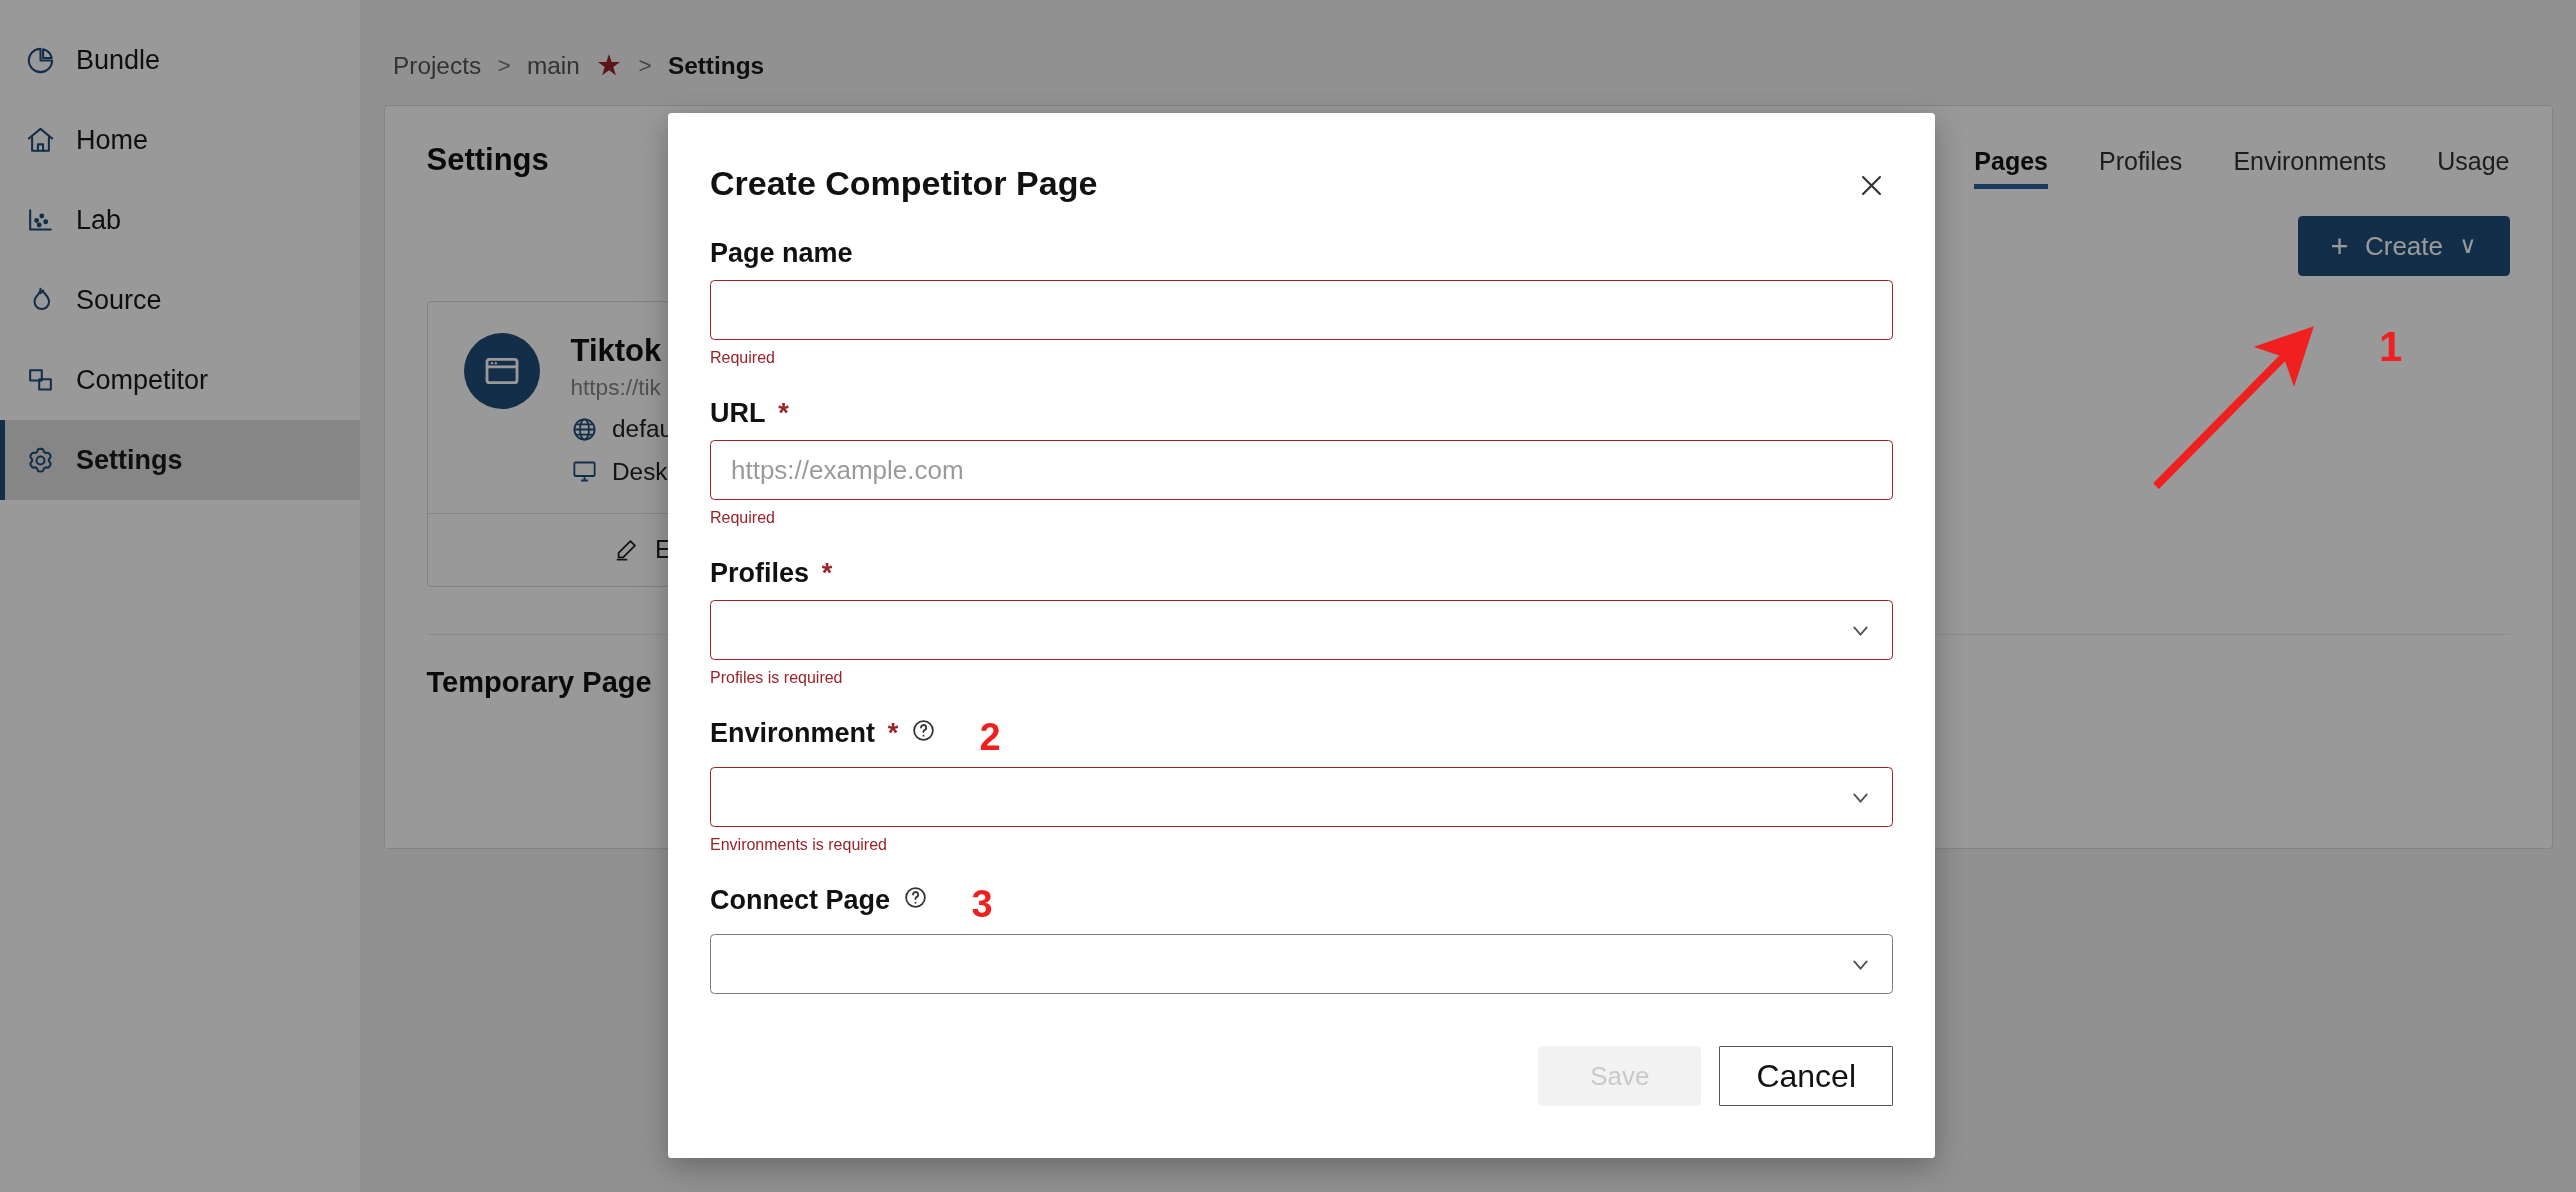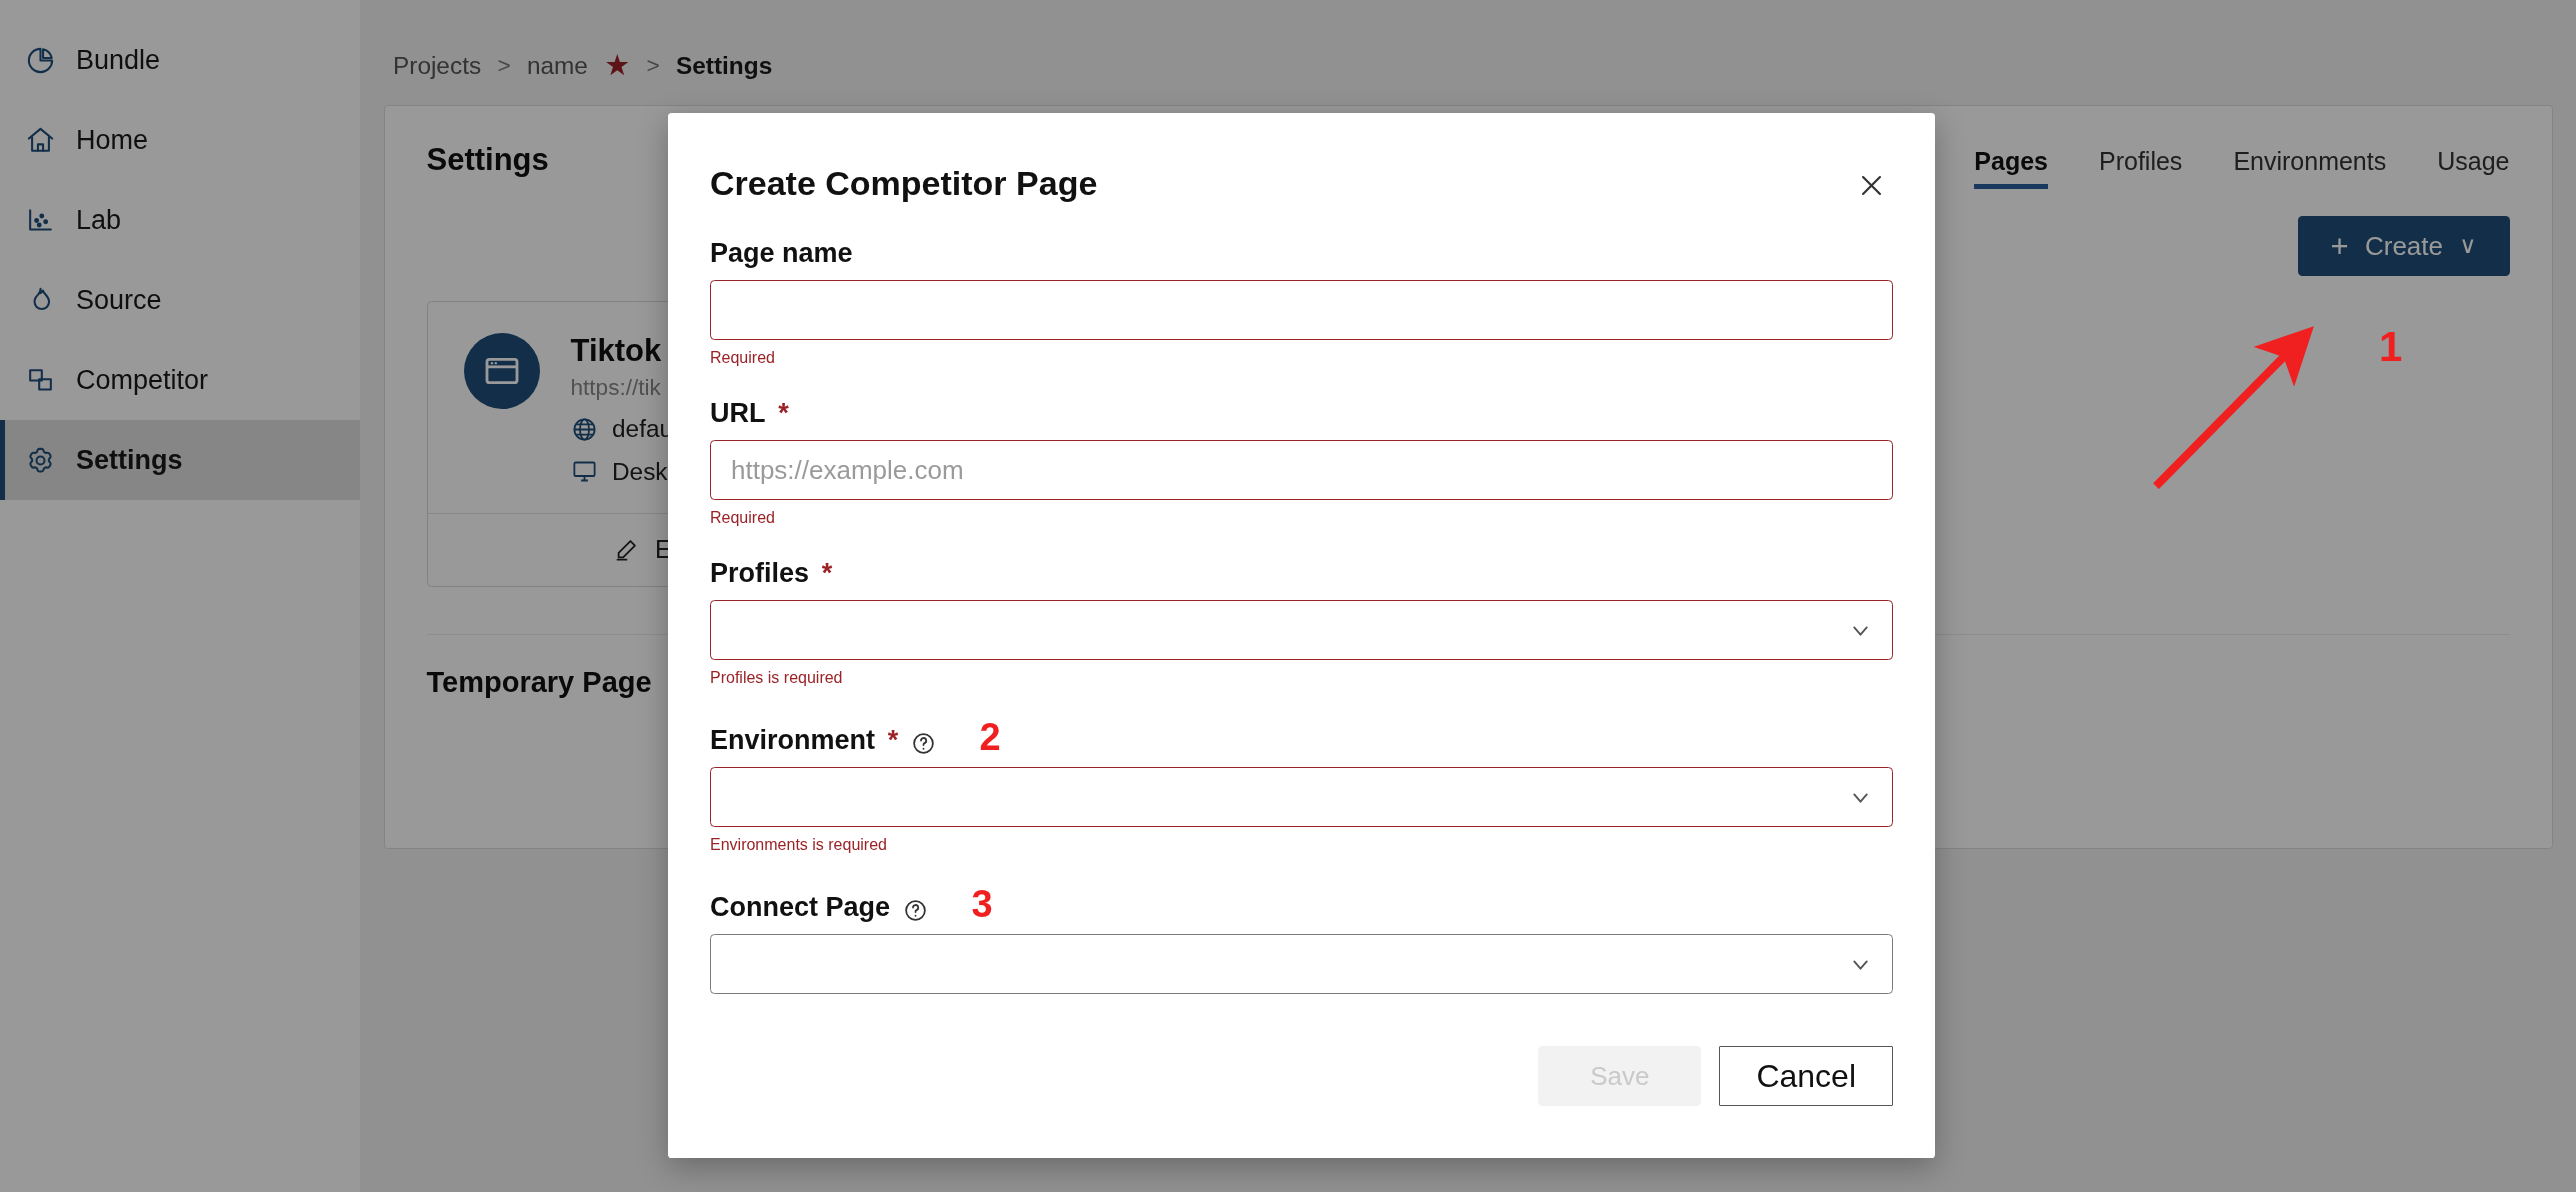--- a/index.html
+++ b/index.html
@@ -243,21 +243,21 @@
     width: 43px; height: 43px;
     display: flex; align-items: center; justify-content: center;
     cursor: pointer; color: #333;
     background: none; border: none;
   }
   #modal-close svg { width: 29px; height: 29px; display: block; }
 
   .field { margin-top: 31px; }
   .field:first-of-type { margin-top: 38px; }
   .flabel {
-    display: flex; align-items: flex-end; gap: 12.7px;
+    display: flex; align-items: flex-start; gap: 12.7px;
     font-size: 27px; font-weight: 700; color: #111;
     margin-bottom: 11px;
   }
   .req-star { color: #9b2226; font-size: 27px; }
   .help-ico { width: 25px; height: 25px; color: #333; }
   .help-ico svg { width: 25px; height: 25px; display: block; }
   .marker {
     color: #f02020;
     font-size: 38px;
     font-weight: 700;
@@ -412,21 +412,21 @@
       <span>Settings</span>
     </div>
 
   </nav>
 
   <div id="main">
 
     <div id="breadcrumb">
       <span class="crumb">Projects</span>
       <span class="sep">&gt;</span>
-      <span class="crumb">name</span>
+      <span class="crumb">main</span>
       <span class="star">★</span>
       <span class="sep">&gt;</span>
       <span class="crumb current">Settings</span>
     </div>
 
     <section id="panel">
 
       <div id="panel-head">
         <h1 id="panel-title">Settings</h1>
         <div id="tabs">

